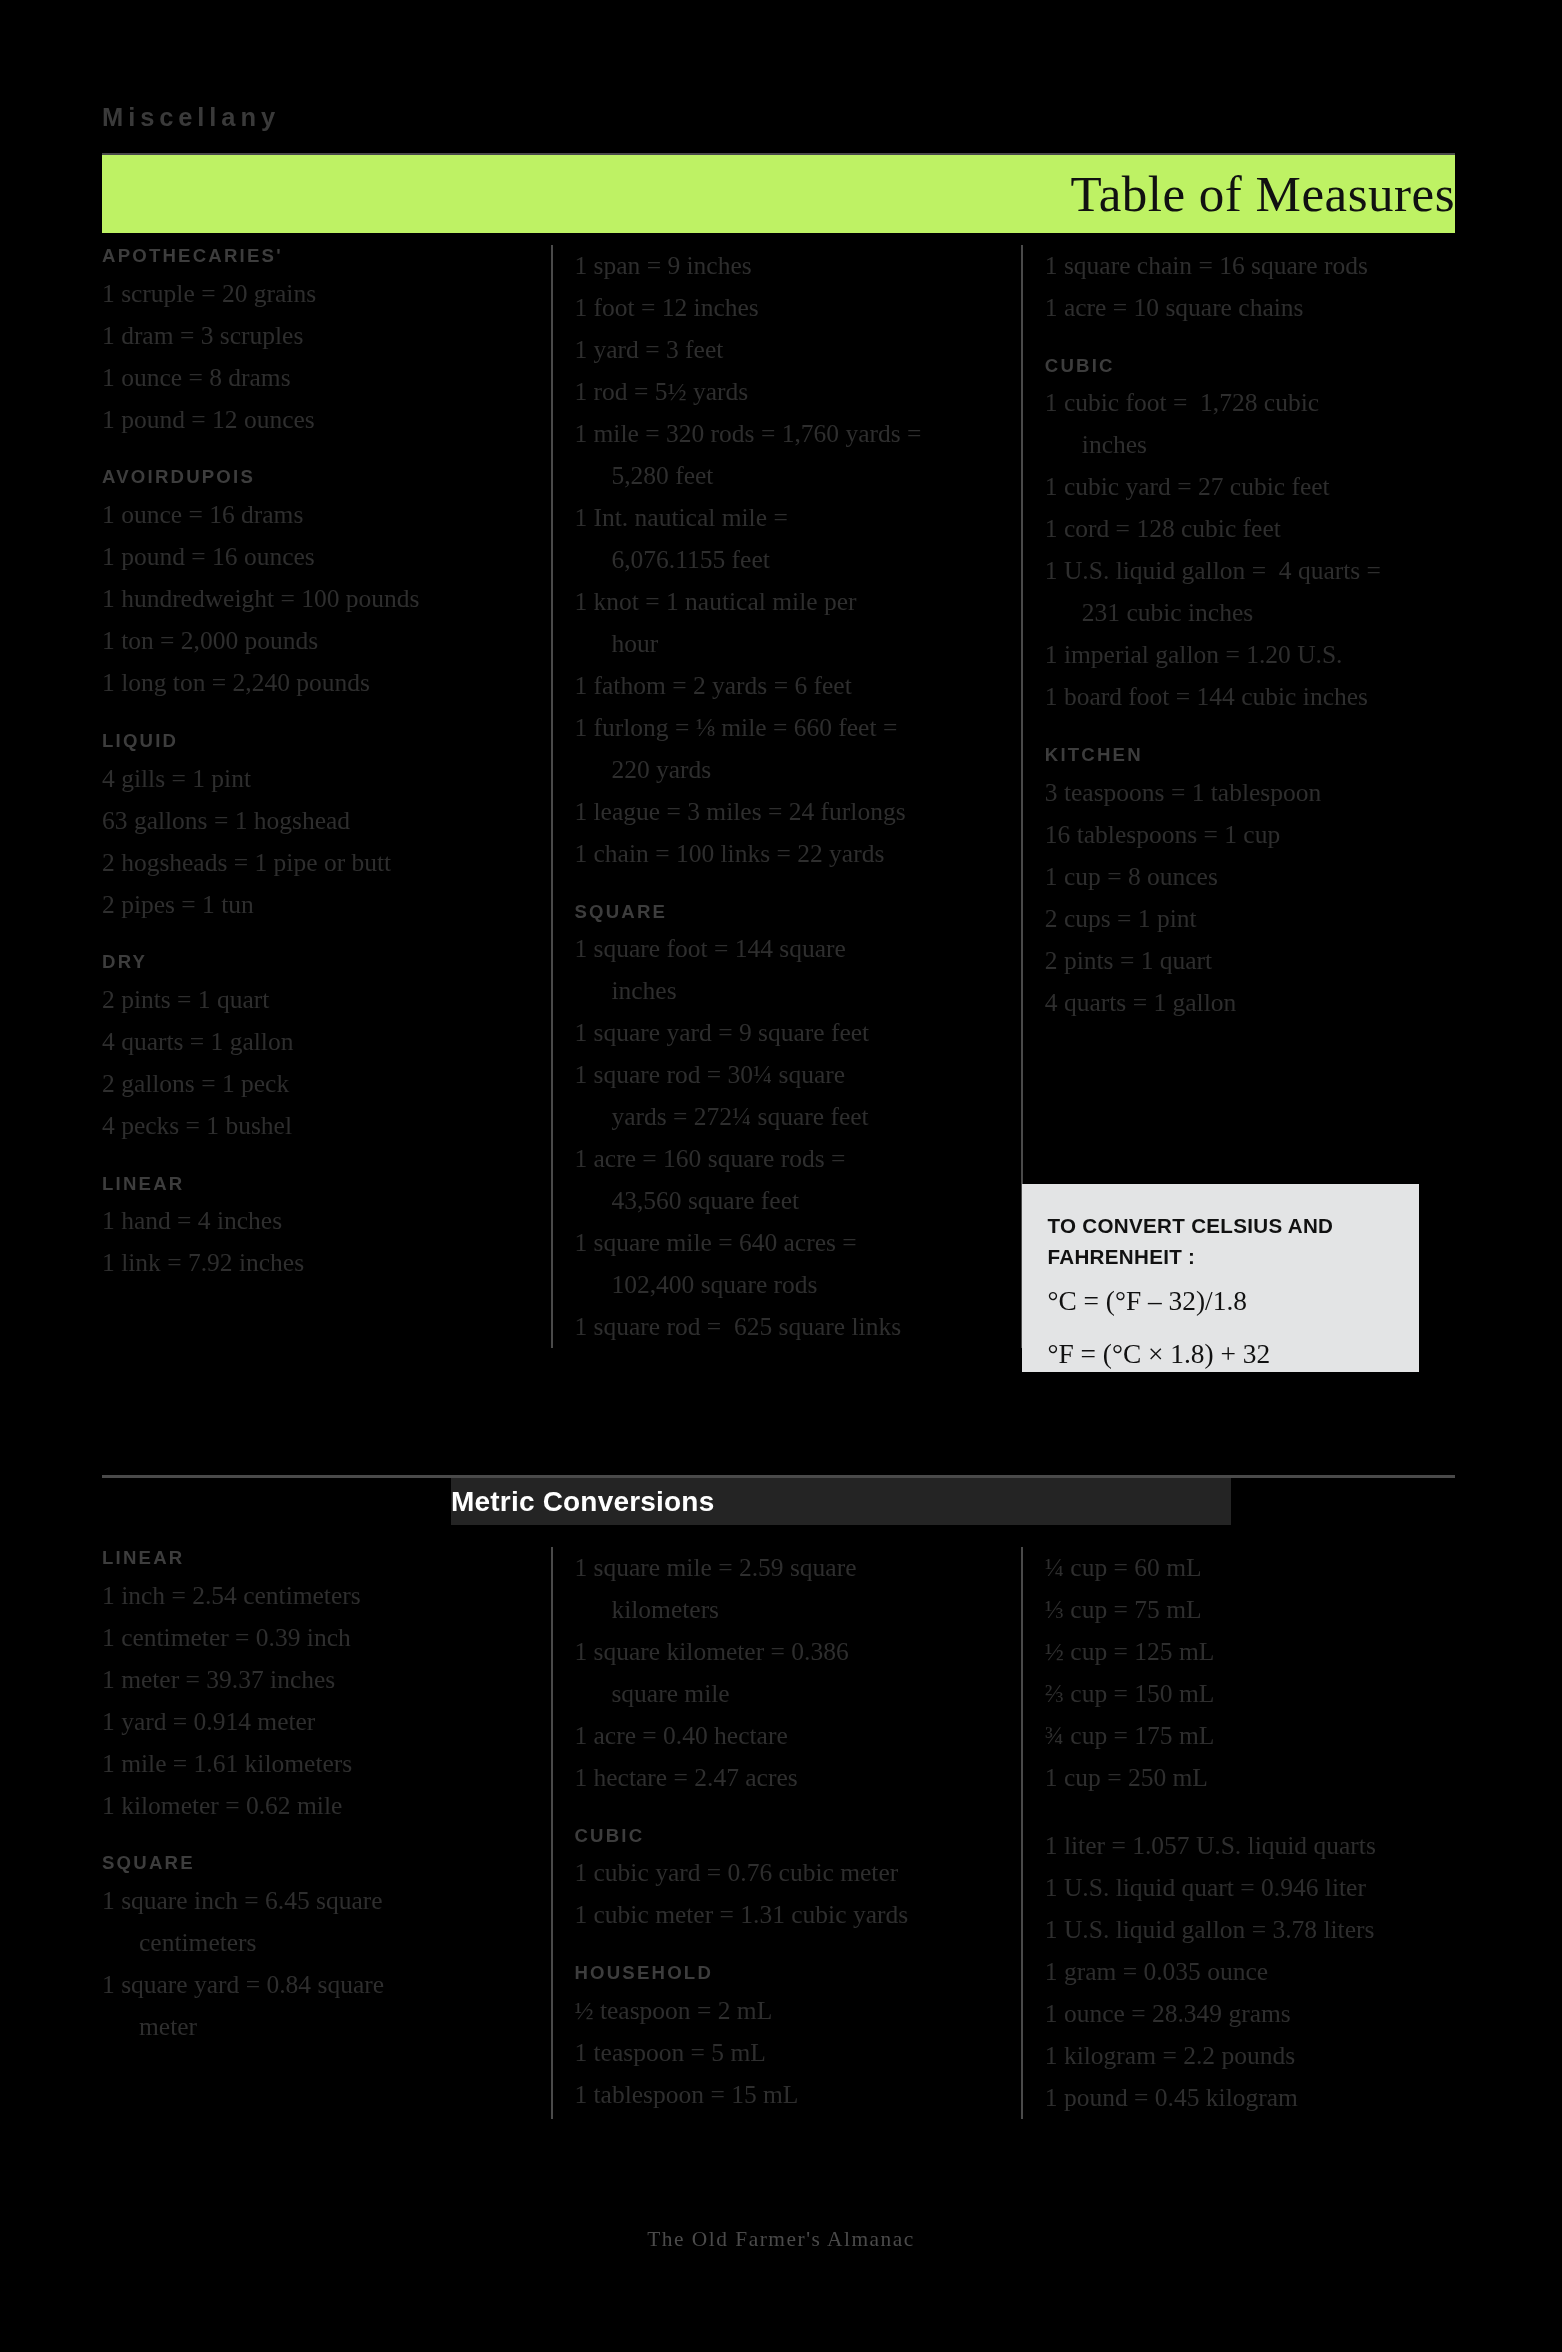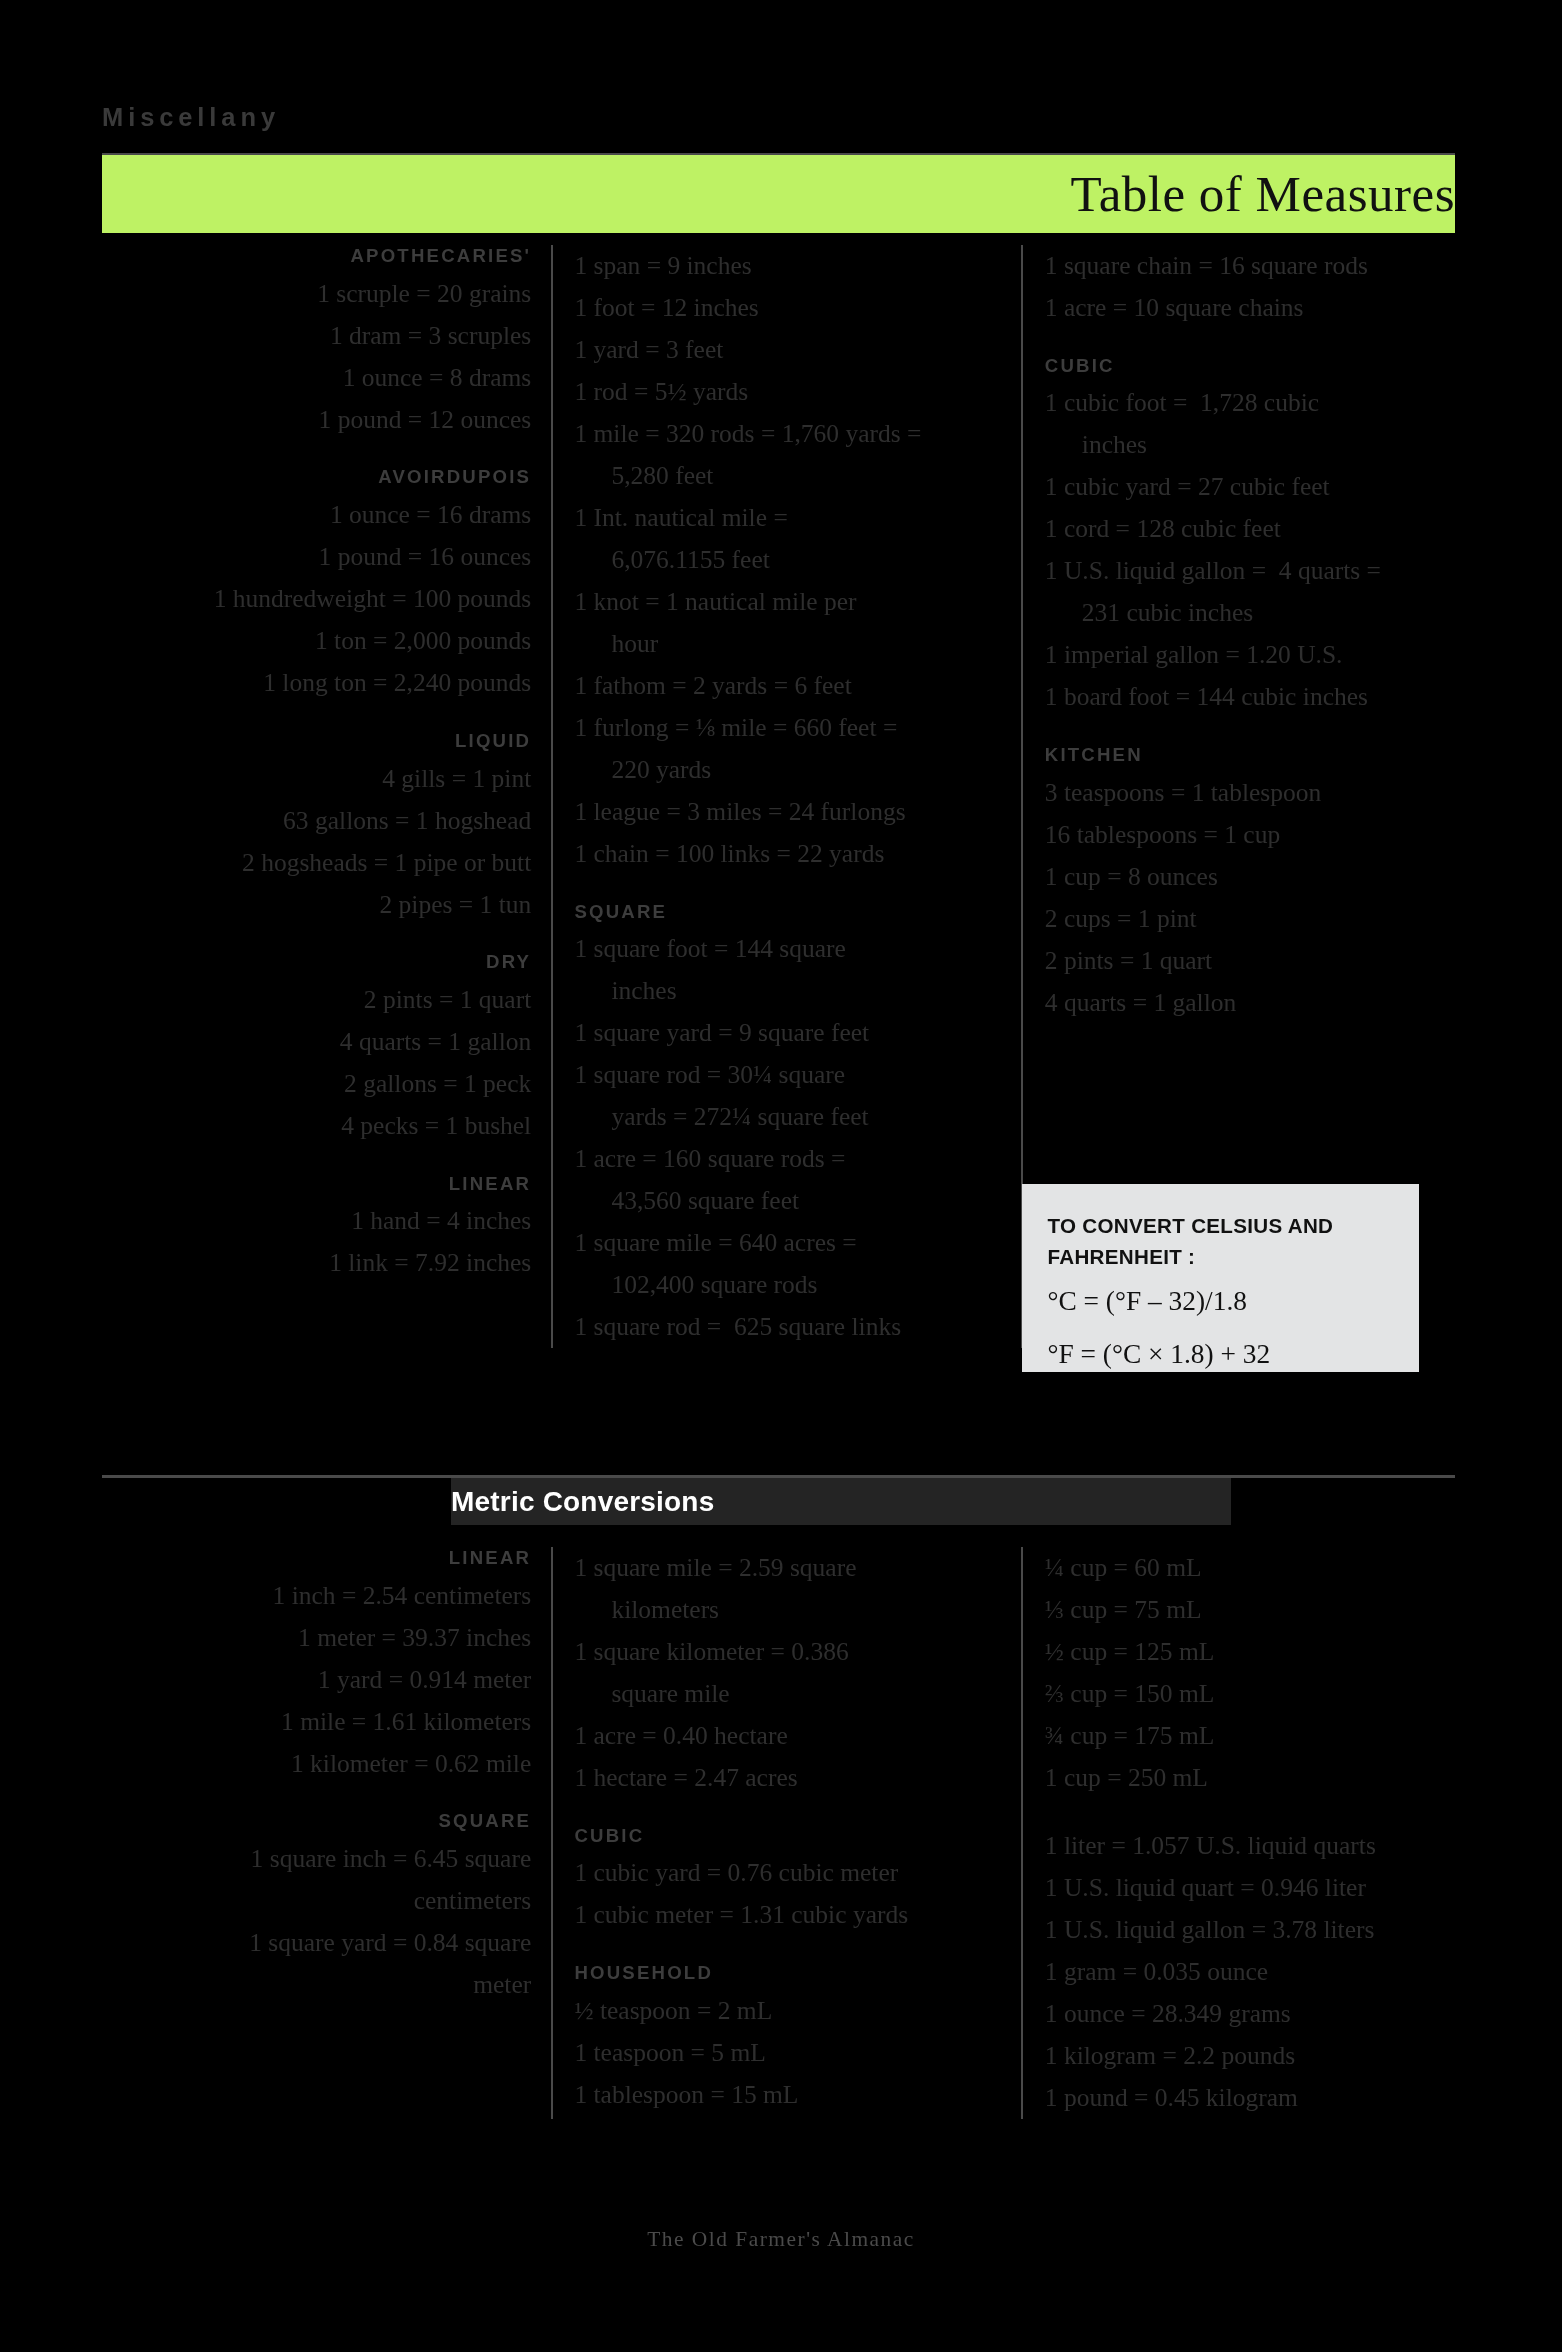--- a/index.html
+++ b/index.html
@@ -27,21 +27,21 @@
     display:flex;align-items:center;justify-content:flex-end;
   }
   .title-bar h1{
     margin:0;font-family:"Liberation Serif",serif;
     font-weight:normal;font-size:51px;color:#111;letter-spacing:0.5px;
   }
 
   
   .cols{position:absolute;left:102px;top:245px;width:1353px;display:flex;}
   .col{position:relative;}
-  .col-1{width:451px;padding-right:19.6px;text-align:right;}
+  .col-1{width:451px;padding-right:19.6px;}
   .col-2{width:451px;padding-left:21.6px;padding-right:17.6px;border-left:2px solid #4a4a4a;}
   .col-3{width:431px;padding-left:21.6px;border-left:2px solid #4a4a4a;}
 
   .sec-head{
     font-family:"Liberation Sans",sans-serif;
     font-weight:bold;font-size:18.6px;letter-spacing:2.2px;
     color:#3d3d3d;margin:0 0 5.9px 0;
   }
   .sec + .sec{margin-top:25.5px;}
   .line{
@@ -203,20 +203,21 @@
   <div class="metric-rule"></div>
   <div class="metric-bar">
     <span>Metric Conversions</span>
   </div>
 
   <div class="cols2">
     <div class="col col-1" id="bot-col-1">
         <div class="sec">
           <div class="sec-head">LINEAR</div>
           <div class="line">1 inch = 2.54 centimeters</div>
+          <div class="line">1 centimeter = 0.39 inch</div>
           <div class="line">1 meter = 39.37 inches</div>
           <div class="line">1 yard = 0.914 meter</div>
           <div class="line">1 mile = 1.61 kilometers</div>
           <div class="line">1 kilometer = 0.62 mile</div>
         </div>
         <div class="sec">
           <div class="sec-head">SQUARE</div>
           <div class="line">1 square inch = 6.45 square</div>
           <div class="line ind">centimeters</div>
           <div class="line">1 square yard = 0.84 square</div>

